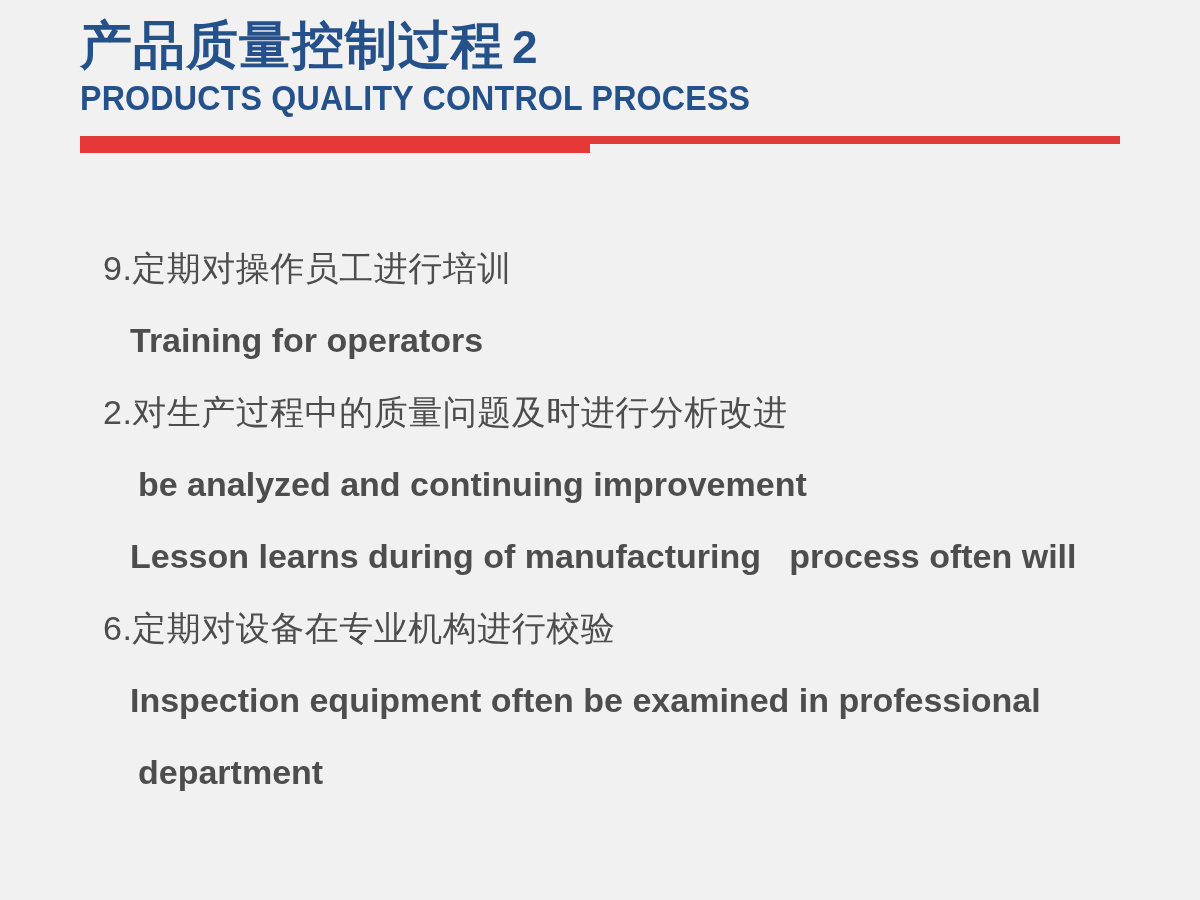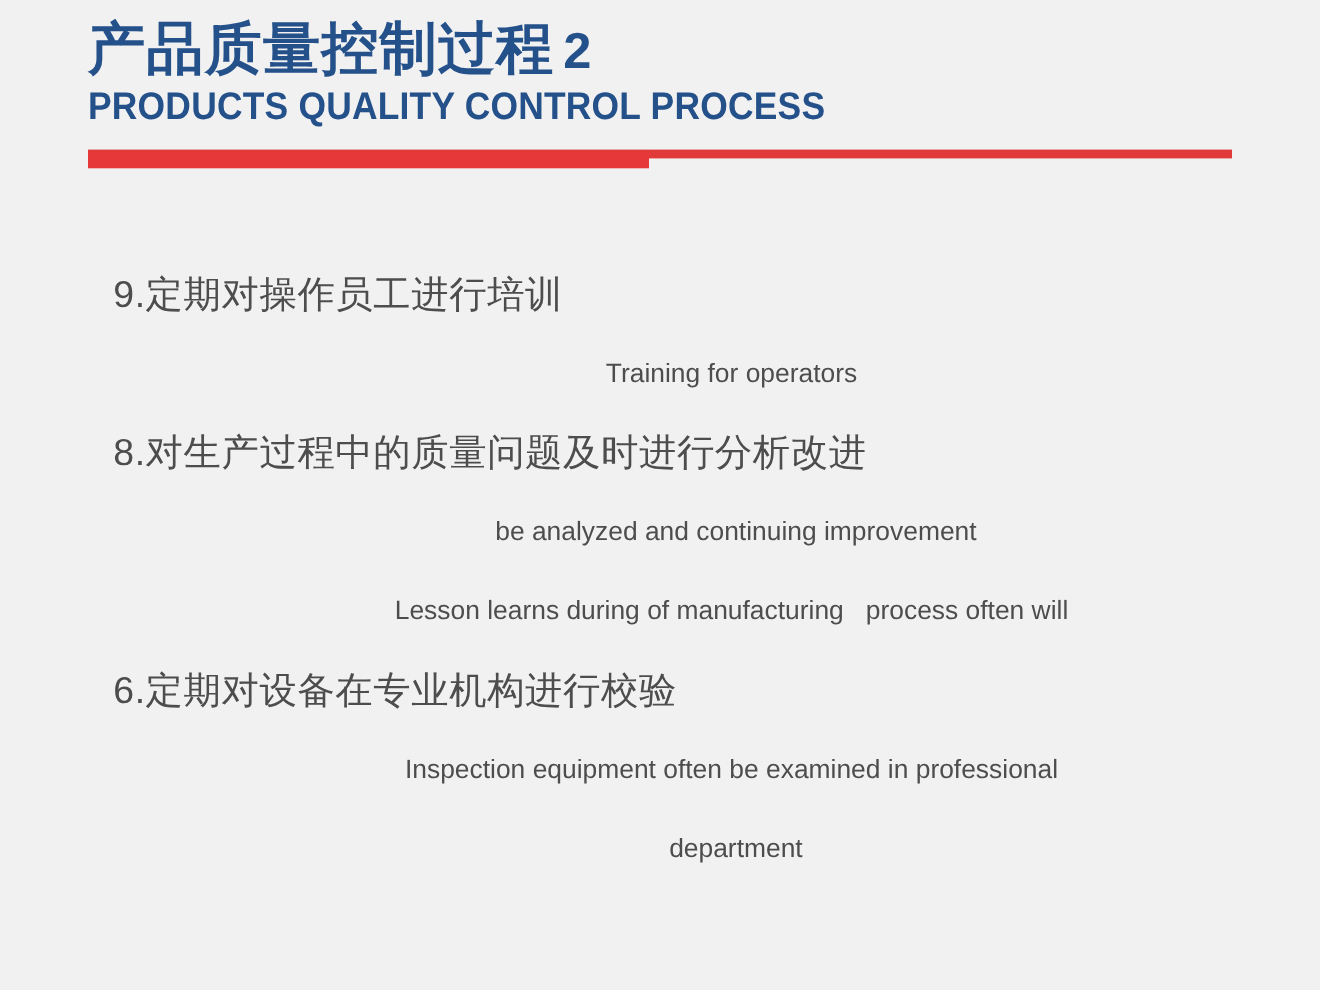--- a/index.html
+++ b/index.html
@@ -99,25 +99,24 @@
   }
 
   .line.cn {
     font-size: 34px;
     line-height: 72px;
     padding-left: 103px;
     letter-spacing: 0.5px;
   }
 
   .line.en {
-    font-size: 24px;
+    font-size: 34px;
     line-height: 72px;
     padding-left: 130px;
-    font-weight: 400;
-    text-align: center;
+    font-weight: 700;
   }
 
   .line.en.indent2 {
     padding-left: 138px;
   }
 </style>
 </head>
 <body>
 
 <div class="slide">
@@ -130,21 +129,21 @@
   <div class="rule-wrap">
     <div class="rule-thin"></div>
     <div class="rule-thick"></div>
   </div>
 
   <div class="content">
 
     <p class="line cn">9.定期对操作员工进行培训</p>
     <p class="line en">Training for operators</p>
 
-    <p class="line cn">8.对生产过程中的质量问题及时进行分析改进</p>
+    <p class="line cn">2.对生产过程中的质量问题及时进行分析改进</p>
     <p class="line en indent2">be analyzed and continuing improvement</p>
     <p class="line en">Lesson learns during of manufacturing   process often will</p>
 
     <p class="line cn">6.定期对设备在专业机构进行校验</p>
     <p class="line en">Inspection equipment often be examined in professional</p>
     <p class="line en indent2">department</p>
 
   </div>
 
 </div>

